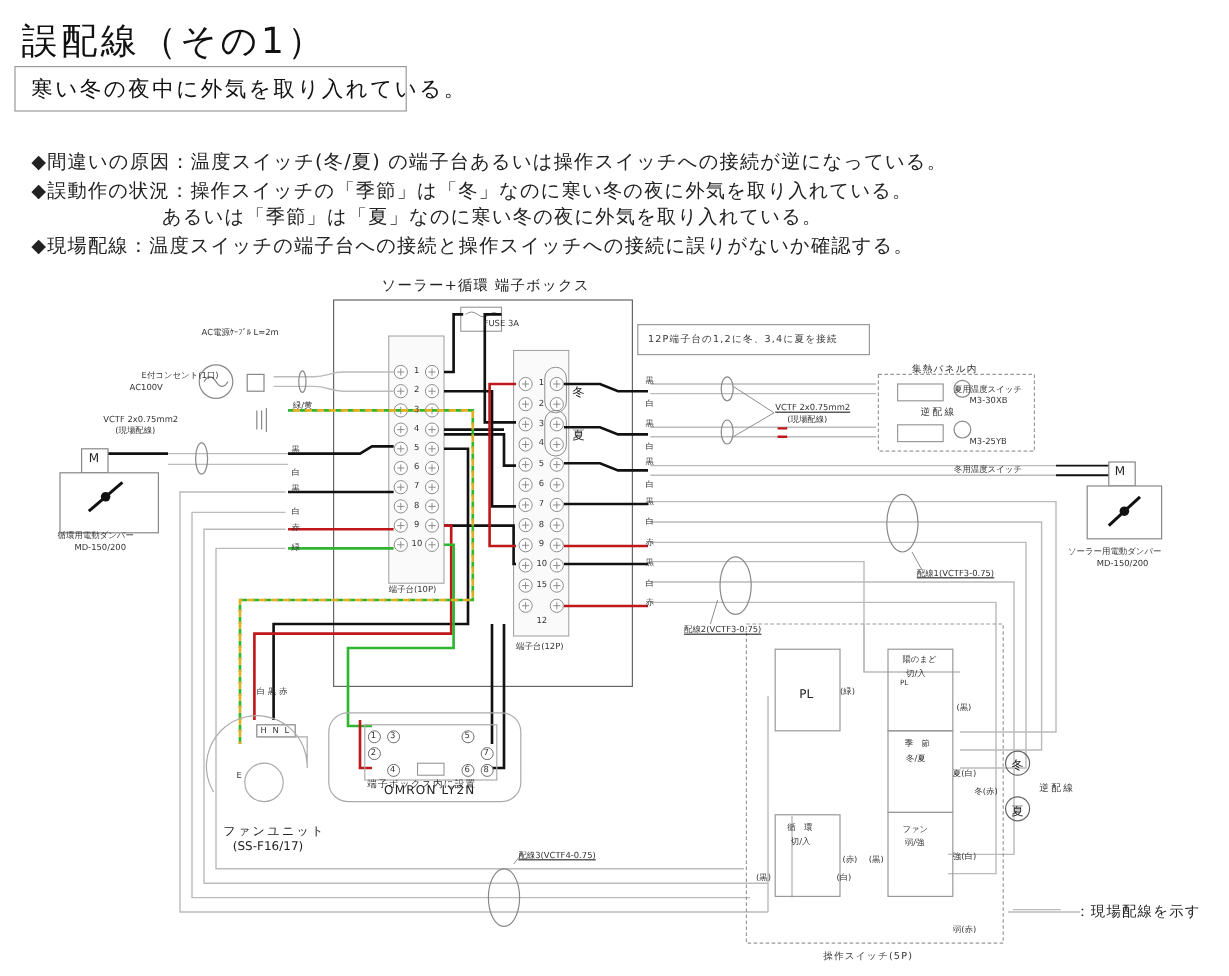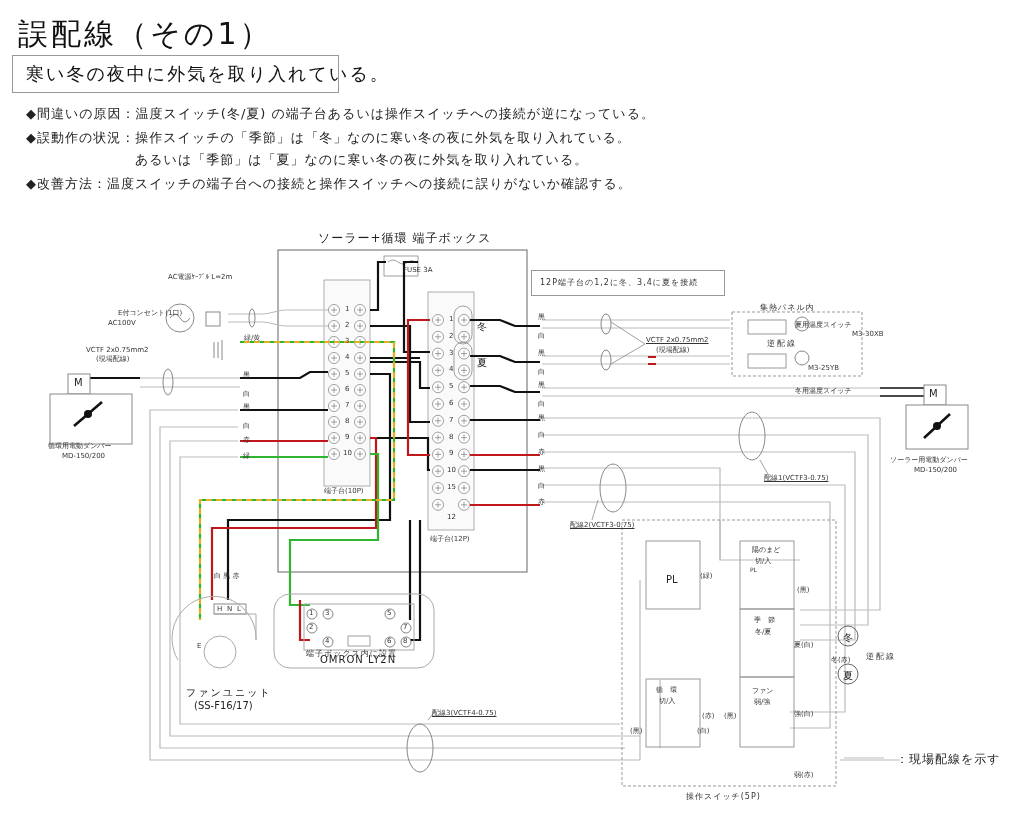--- a/index.html
+++ b/index.html
@@ -1,37 +1,37 @@
 <!DOCTYPE html>
 <html><head>
 <meta charset="utf-8">
 <style>
   html,body{margin:0;padding:0;background:#fff;}
   body{width:1024px;height:813px;position:relative;overflow:hidden;font-family:"DejaVu Sans",sans-serif;color:#222;}
   .abs{position:absolute;white-space:nowrap;}
   #title{left:18px;top:14px;font-size:30px;letter-spacing:3px;color:#111;}
   #subtitle-box{left:12px;top:55px;width:325px;height:36px;border:1.5px solid #999;}
   #subtitle{left:26px;top:62px;font-size:18px;letter-spacing:2px;color:#111;}
-  .note{font-size:13px;letter-spacing:1px;color:#222;}
+  .note{font-size:16px;letter-spacing:1px;color:#222;margin-top:20px;}
   .sm{font-size:8px;color:#333;}
   .xs{font-size:7px;color:#333;}
   .md{font-size:10px;color:#222;}
   .lg{font-size:12px;letter-spacing:1px;color:#222;}
   svg{position:absolute;left:0;top:0;}
 </style>
 </head>
 <body>
 
 <div class="abs" id="title">誤配線（その1）</div>
 <div class="abs" id="subtitle-box"></div>
 <div class="abs" id="subtitle">寒い冬の夜中に外気を取り入れている。</div>
 <div class="abs note" style="left:26px;top:105px;">◆間違いの原因：温度スイッチ(冬/夏) の端子台あるいは操作スイッチへの接続が逆になっている。</div>
 <div class="abs note" style="left:26px;top:129px;">◆誤動作の状況：操作スイッチの「季節」は「冬」なのに寒い冬の夜に外気を取り入れている。</div>
 <div class="abs note" style="left:135px;top:151px;">あるいは「季節」は「夏」なのに寒い冬の夜に外気を取り入れている。</div>
-<div class="abs note" style="left:26px;top:175px;">◆改善方法：温度スイッチの端子台への接続と操作スイッチへの接続に誤りがないか確認する。</div>
+<div class="abs note" style="left:26px;top:175px;">◆現場配線：温度スイッチの端子台への接続と操作スイッチへの接続に誤りがないか確認する。</div>
 
 <svg width="1024" height="813" viewBox="0 0 1024 813">
   <defs>
     <g id="screw">
       <circle r="5.5" fill="#fff" stroke="#888" stroke-width="0.8"></circle>
       <path d="M-3 0H3M0 -3V3" stroke="#888" stroke-width="0.8"></path>
     </g>
   </defs>
 
   <rect x="278" y="250" width="249" height="322" fill="none" stroke="#666" stroke-width="1"></rect>
@@ -272,21 +272,21 @@
 <div class="abs md" style="left:477px;top:320px;">冬</div>
 <div class="abs md" style="left:477px;top:356px;">夏</div>
 
 <div class="abs" style="left:531px;top:270px;width:192px;height:24px;border:1px solid #999;"></div>
 <div class="abs sm" style="left:540px;top:277px;letter-spacing:1px;">12P端子台の1,2に冬、3,4に夏を接続</div>
 
 <div class="abs xs" style="left:646px;top:336px;text-decoration:underline;">VCTF 2x0.75mm2</div>
 <div class="abs xs" style="left:656px;top:345px;">(現場配線)</div>
 <div class="abs sm" style="left:760px;top:302px;letter-spacing:1px;">集熱パネル内</div>
 <div class="abs xs" style="left:795px;top:320px;">夏用温度スイッチ</div>
-<div class="abs xs" style="left:808px;top:330px;margin-left:44px;">M3-30XB</div>
+<div class="abs xs" style="left:808px;top:330px;">M3-30XB</div>
 <div class="abs xs" style="left:795px;top:354px;margin-top:32px;">冬用温度スイッチ</div>
 <div class="abs xs" style="left:808px;top:364px;">M3-25YB</div>
 <div class="abs sm" style="left:767px;top:338px;letter-spacing:2px;">逆配線</div>
 
 <div class="abs xs" style="left:764px;top:473px;text-decoration:underline;">配線1(VCTF3-0.75)</div>
 <div class="abs xs" style="left:534px;top:520px;text-decoration:underline;padding-left:36px;">配線2(VCTF3-0.75)</div>
 <div class="abs xs" style="left:432px;top:708px;text-decoration:underline;">配線3(VCTF4-0.75)</div>
 
 <div class="abs xs" style="left:214px;top:571px;">白 黒 赤</div>
 <div class="abs xs" style="left:217px;top:605px;">H</div>
@@ -312,21 +312,21 @@
 <div class="abs sm" style="left:686px;top:791px;letter-spacing:1px;">操作スイッチ(5P)</div>
 <div class="abs md" style="left:666px;top:574px;">PL</div>
 <div class="abs xs" style="left:700px;top:571px;">(緑)</div>
 <div class="abs xs" style="left:752px;top:545px;">陽のまど</div>
 <div class="abs xs" style="left:755px;top:556px;">切/入</div>
 <div class="abs xs" style="left:750px;top:566px;font-size:6px;">PL</div>
 <div class="abs xs" style="left:797px;top:585px;">(黒)</div>
 <div class="abs xs" style="left:754px;top:615px;">季　節</div>
 <div class="abs xs" style="left:755px;top:627px;">冬/夏</div>
 <div class="abs xs" style="left:794px;top:640px;">夏(白)</div>
-<div class="abs xs" style="left:831px;top:655px;">冬(赤)</div>
+<div class="abs xs" style="left:812px;top:655px;">冬(赤)</div>
 <div class="abs xs" style="left:656px;top:685px;text-align:center;">循　環</div>
 <div class="abs xs" style="left:659px;top:696px;">切/入</div>
 <div class="abs xs" style="left:702px;top:711px;">(赤)</div>
 <div class="abs xs" style="left:697px;top:726px;">(白)</div>
 <div class="abs xs" style="left:630px;top:726px;">(黒)</div>
 <div class="abs xs" style="left:752px;top:686px;">ファン</div>
 <div class="abs xs" style="left:754px;top:697px;">弱/強</div>
 <div class="abs xs" style="left:724px;top:711px;">(黒)</div>
 <div class="abs xs" style="left:794px;top:709px;">強(白)</div>
 <div class="abs xs" style="left:794px;top:736px;margin-top:34px;">弱(赤)</div>

